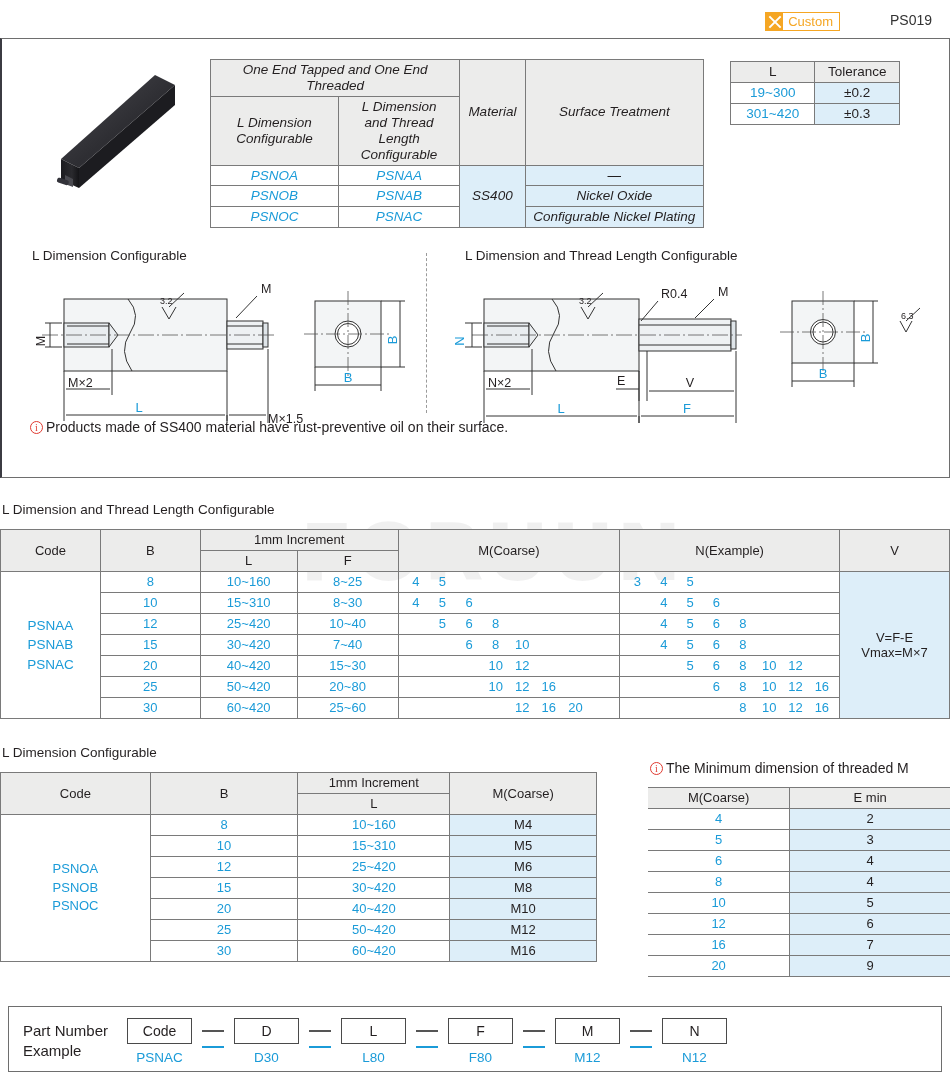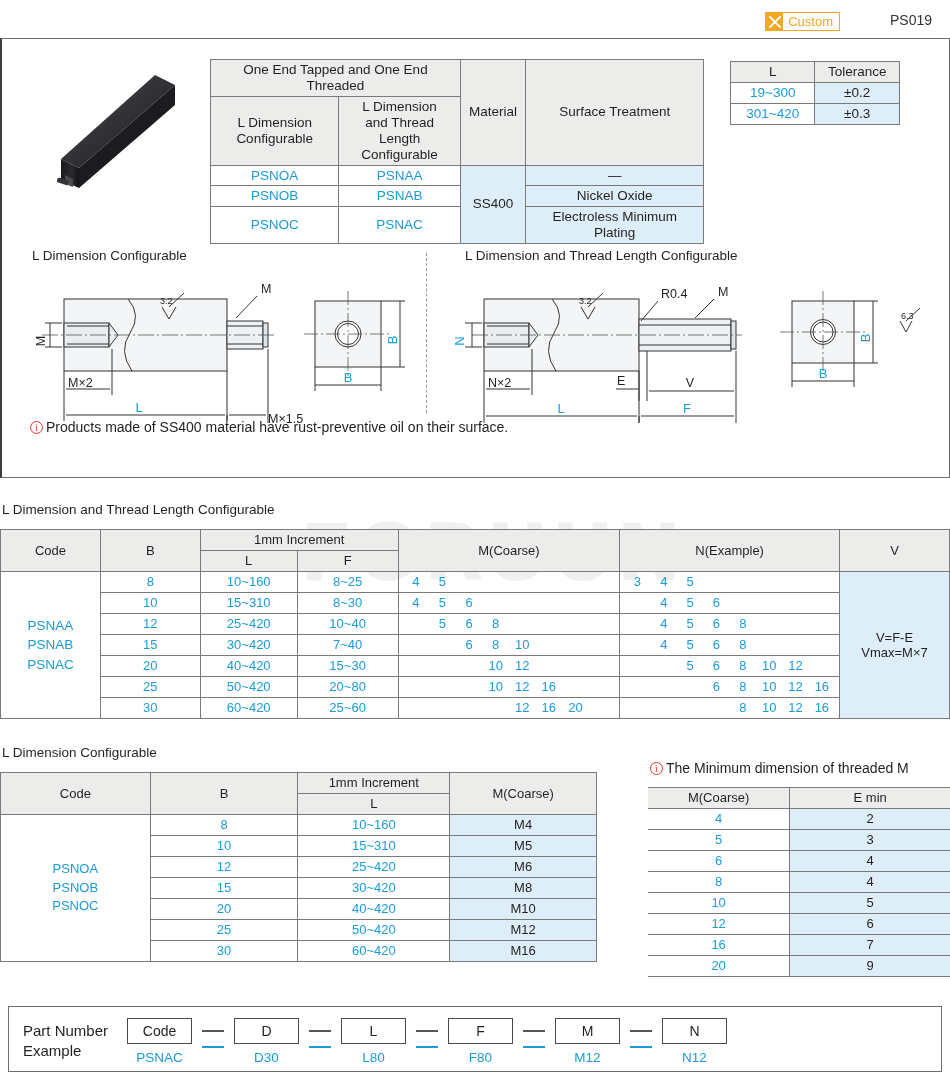--- a/index.html
+++ b/index.html
@@ -49,21 +49,21 @@
   
   table.t { border-collapse:collapse; }
   table.t td, table.t th {
     border:1px solid #7a7a7a;
     font-weight:normal; font-size:13.5px; text-align:center;
     padding:2px 4px; line-height:1.18;
   }
 
   
   #spec-table { position:absolute; left:208px; top:20px; width:494px; }
-  #spec-table td { height:20px; }
+  #spec-table td { height:20px;font-style:italic; }
 
   
   #tol-table { position:absolute; left:728px; top:22px; width:170px; }
   #tol-table td { height:20px; }
 
   
   .dwg-title { position:absolute; font-size:13.5px; color:#231f20; }
   .vdivider {
     position:absolute; left:424px; top:252px; height:160px;
     border-left:1px dashed #9a9a9a;
@@ -178,21 +178,21 @@
       <td class="cellblue">—</td>
     </tr>
     <tr>
       <td class="blue">PSNOB</td>
       <td class="blue">PSNAB</td>
       <td class="cellblue">Nickel Oxide</td>
     </tr>
     <tr>
       <td class="blue">PSNOC</td>
       <td class="blue">PSNAC</td>
-      <td class="cellblue">Electroless Minimum Plating</td>
+      <td class="cellblue">Configurable Nickel Plating</td>
     </tr>
   </tbody>
     </table>
 
   <table class="t" id="tol-table">
     <tbody>
         <tr>
       <td class="hdr" style="width:85px;">L</td>
       <td class="hdr" style="width:85px;">Tolerance</td>
     </tr>

